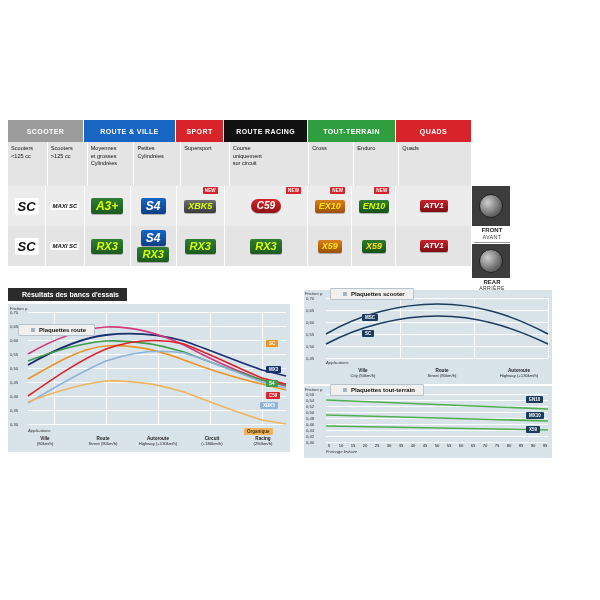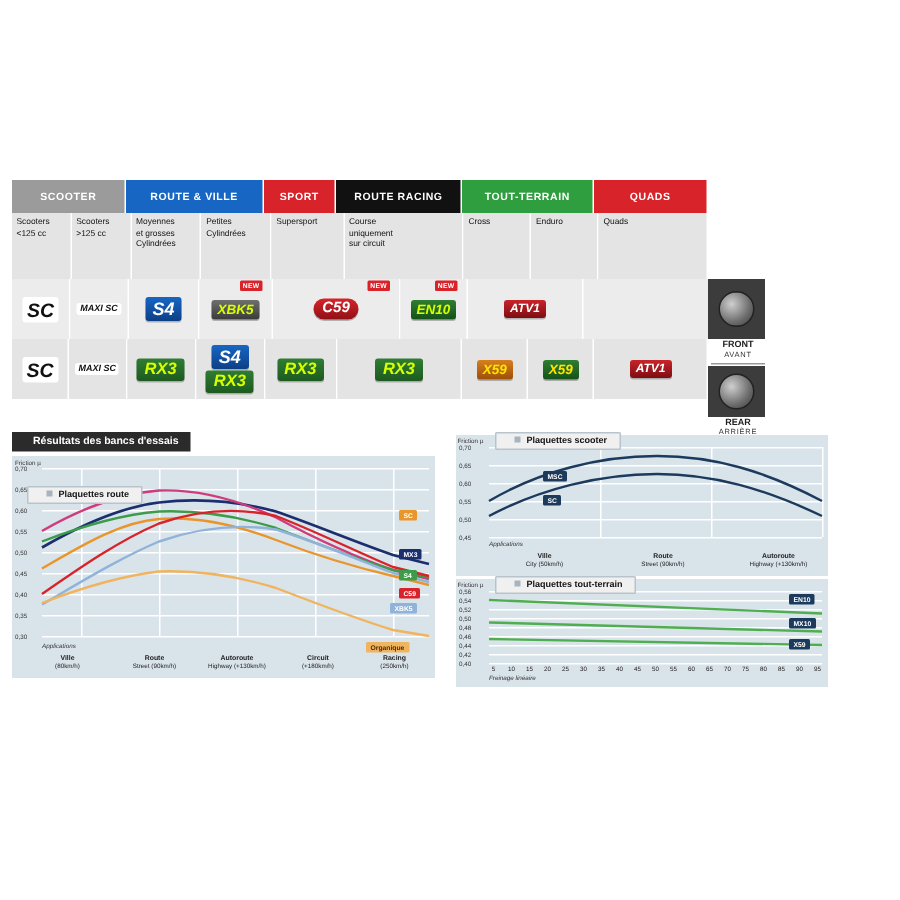--- a/index.html
+++ b/index.html
@@ -145,29 +145,36 @@
     </div>
 
     <div class="pad-row row1">
       <div class="cellp" style="width:38px;">
         <span class="badge b-sc">SC</span>
       </div>
       <div class="cellp" style="width:38px;">
         <span class="badge b-maxisc">MAXI SC</span>
       </div>
       <div class="cellp" style="width:46px;">
+        <span class="badge b-a3">A3+</span>
+      </div>
+      <div class="cellp" style="width:46px;">
         <span class="badge b-s4">S4</span>
       </div>
       <div class="cellp" style="width:48px;">
         <span class="newtag">NEW</span>
         <span class="badge b-xbk5">XBK5</span>
       </div>
       <div class="cellp" style="width:84px;">
         <span class="newtag">NEW</span>
         <span class="badge b-c59">C59</span>
+      </div>
+      <div class="cellp" style="width:44px;">
+        <span class="newtag">NEW</span>
+        <span class="badge b-ex10">EX10</span>
       </div>
       <div class="cellp" style="width:44px;">
         <span class="newtag">NEW</span>
         <span class="badge b-en10">EN10</span>
       </div>
       <div class="cellp" style="width:76px;">
         <span class="badge b-atv1">ATV1</span>
       </div>
     </div>
 

